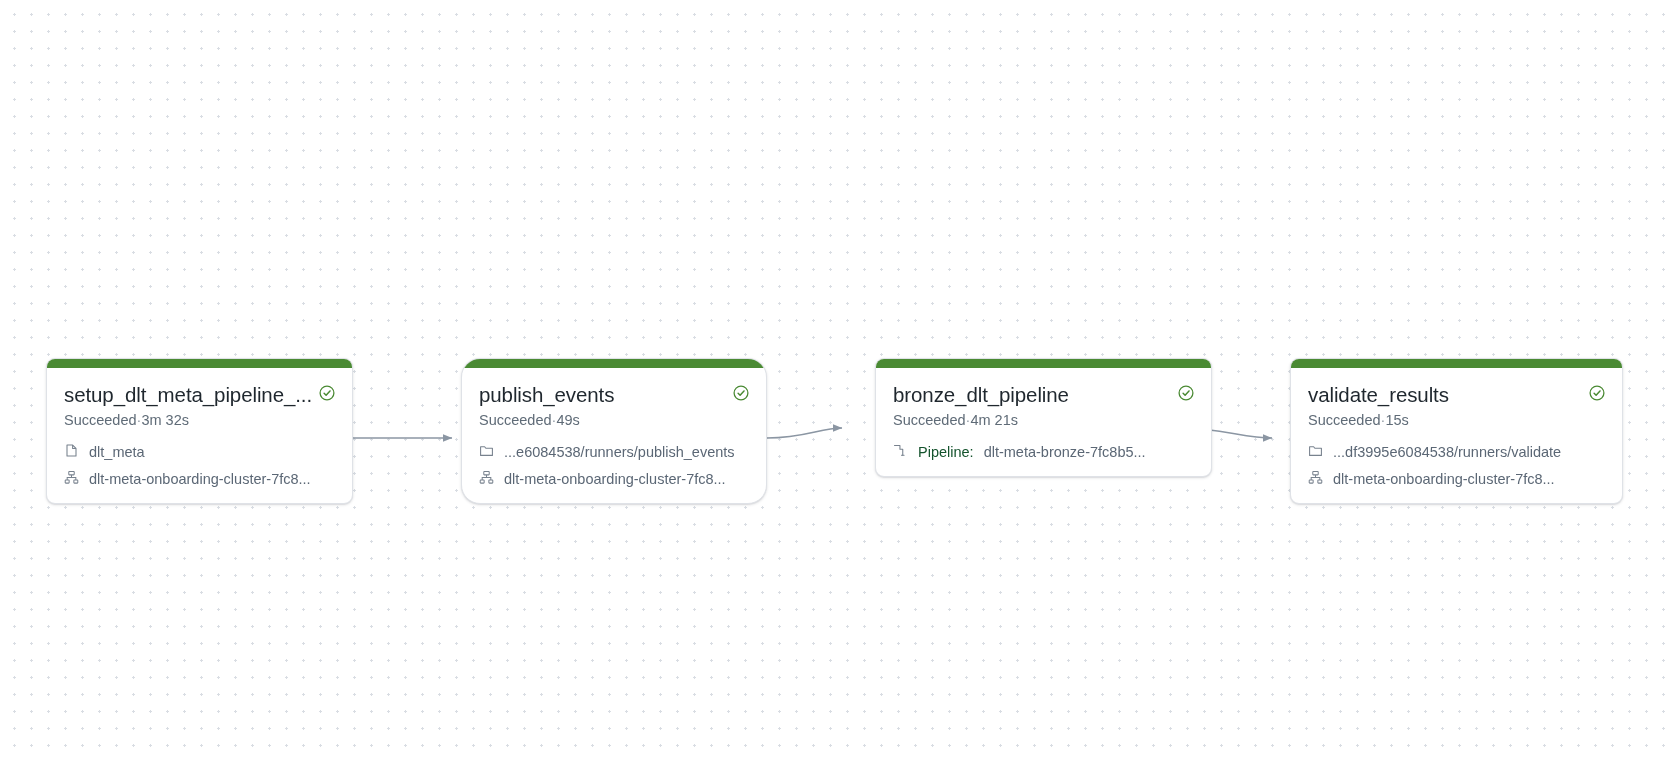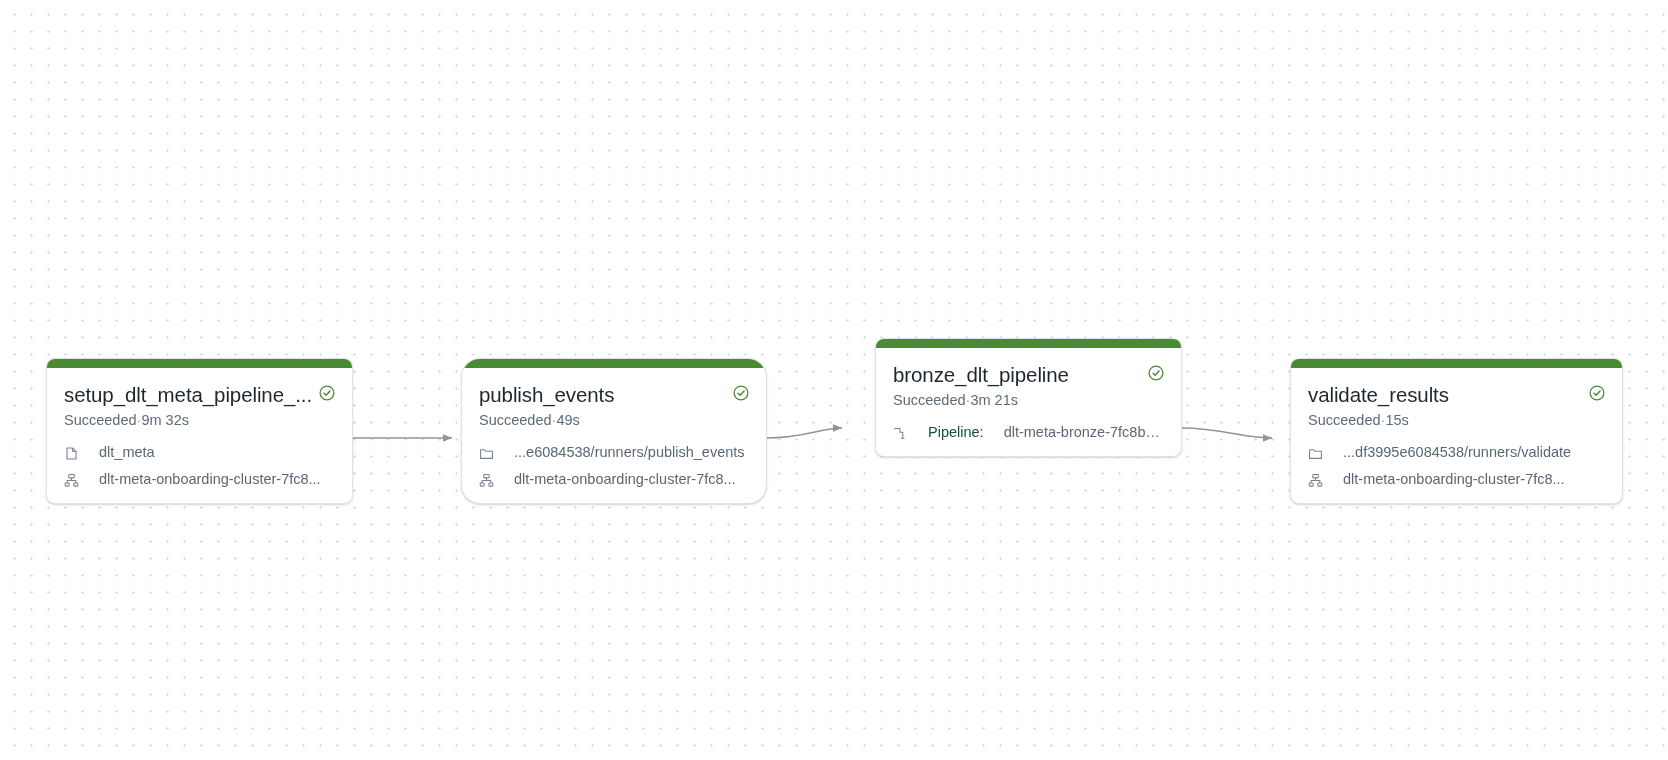--- a/index.html
+++ b/index.html
@@ -78,22 +78,22 @@
   .node-sub .dot-sep { color: #919aa4; }
 
   .node-meta {
     margin-top: 13px;
     display: flex;
     flex-direction: column;
     gap: 9px;
   }
   .meta-row {
     display: flex;
-    align-items: flex-end;
-    gap: 20px;
+    align-items: flex-start;
+    gap: 10px;
     font-size: 14.5px;
     line-height: 18px;
     color: #5b6775;
     white-space: nowrap;
     overflow: hidden;
   }
   .meta-row .meta-icon {
     flex: 0 0 auto;
     width: 15px; height: 15px;
     display: block;
@@ -129,21 +129,21 @@
         <span class="status-icon">
           <svg width="16" height="16" viewBox="0 0 16 16">
             <circle cx="8" cy="8" r="6.9" fill="none" stroke="#4a8a33" stroke-width="1.3"></circle>
             <path d="M5.1 8.2 L7.1 10.2 L11 5.9" fill="none" stroke="#4a8a33" stroke-width="1.45" stroke-linecap="round" stroke-linejoin="round"></path>
           </svg>
         </span>
       </div>
       <div class="node-sub">
         <span>Succeeded</span>
         <span class="dot-sep">·</span>
-        <span>9m 32s</span>
+        <span>3m 32s</span>
       </div>
       <div class="node-meta">
         <div class="meta-row">
           <span class="meta-icon">
             <svg width="15" height="15" viewBox="0 0 16 16">
               <path d="M3.2 2.2 h6.0 l3.6 3.6 v8.0 h-9.6 z" fill="none" stroke="#78828e" stroke-width="1.15" stroke-linejoin="round"></path>
               <path d="M9.2 2.2 v3.6 h3.6" fill="none" stroke="#78828e" stroke-width="1.15" stroke-linejoin="round"></path>
             </svg>
           </span>
           <span class="meta-text">dlt_meta</span>
@@ -197,36 +197,36 @@
               <rect x="10.5" y="10.6" width="4.2" height="3.4" rx="0.6" fill="none" stroke="#78828e" stroke-width="1.1"></rect>
               <path d="M8 5.3 v2.6 M3.4 10.6 v-2.7 h9.2 v2.7" fill="none" stroke="#78828e" stroke-width="1.1"></path>
             </svg>
           </span>
           <span class="meta-text">dlt-meta-onboarding-cluster-7fc8...</span>
         </div>
       </div>
     </div>
   </div>
 
-  <div class="node" style="left:875px; top:338px; width:307px;">
+  <div class="node" style="left:875px; top:358px; width:337px;">
     <div class="node-accent"></div>
     <div class="node-body">
       <div class="node-title-row">
         <div class="node-title">bronze_dlt_pipeline</div>
         <span class="status-icon">
           <svg width="16" height="16" viewBox="0 0 16 16">
             <circle cx="8" cy="8" r="6.9" fill="none" stroke="#4a8a33" stroke-width="1.3"></circle>
             <path d="M5.1 8.2 L7.1 10.2 L11 5.9" fill="none" stroke="#4a8a33" stroke-width="1.45" stroke-linecap="round" stroke-linejoin="round"></path>
           </svg>
         </span>
       </div>
       <div class="node-sub">
         <span>Succeeded</span>
         <span class="dot-sep">·</span>
-        <span>3m 21s</span>
+        <span>4m 21s</span>
       </div>
       <div class="node-meta">
         <div class="meta-row">
           <span class="meta-icon">
             <svg width="15" height="15" viewBox="0 0 16 16">
               <path d="M3.0 2.6 h4.4 v4.0 h3.0 v6.4" fill="none" stroke="#78828e" stroke-width="1.15" stroke-linejoin="round" stroke-linecap="round"></path>
               <path d="M1.6 2.6 h1.6 M9.0 13.0 h2.8" fill="none" stroke="#78828e" stroke-width="1.15" stroke-linecap="round"></path>
             </svg>
           </span>
           <span class="meta-label">Pipeline:</span>

